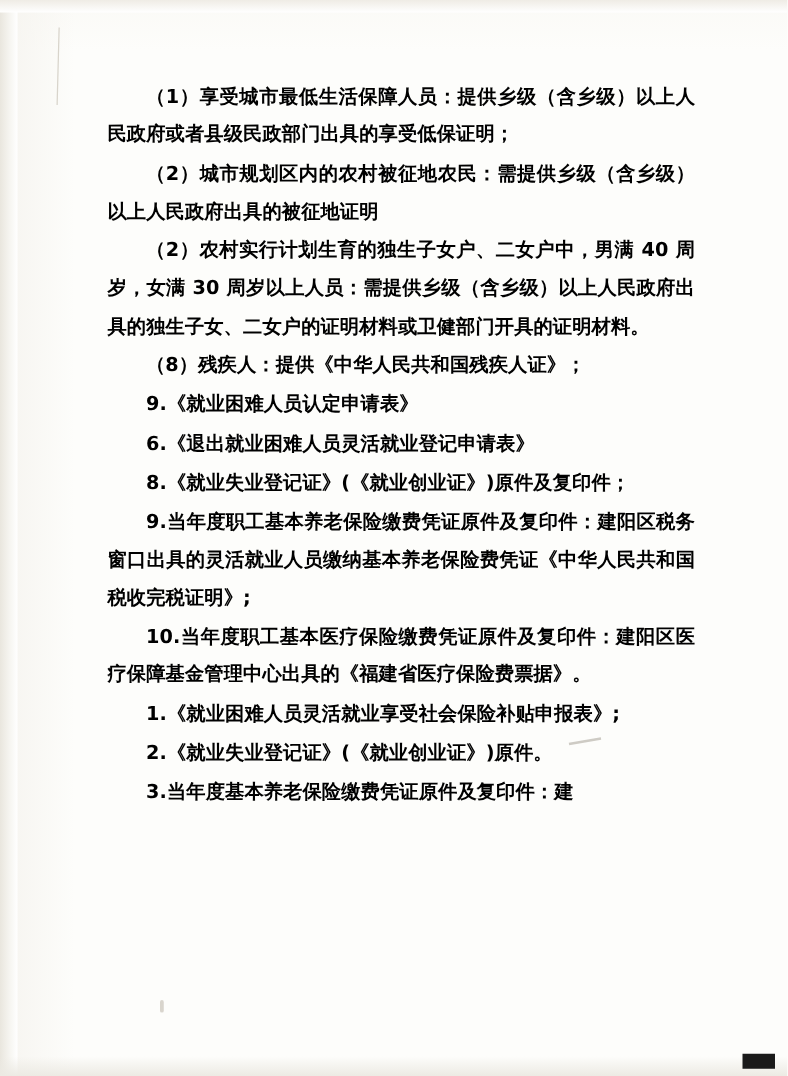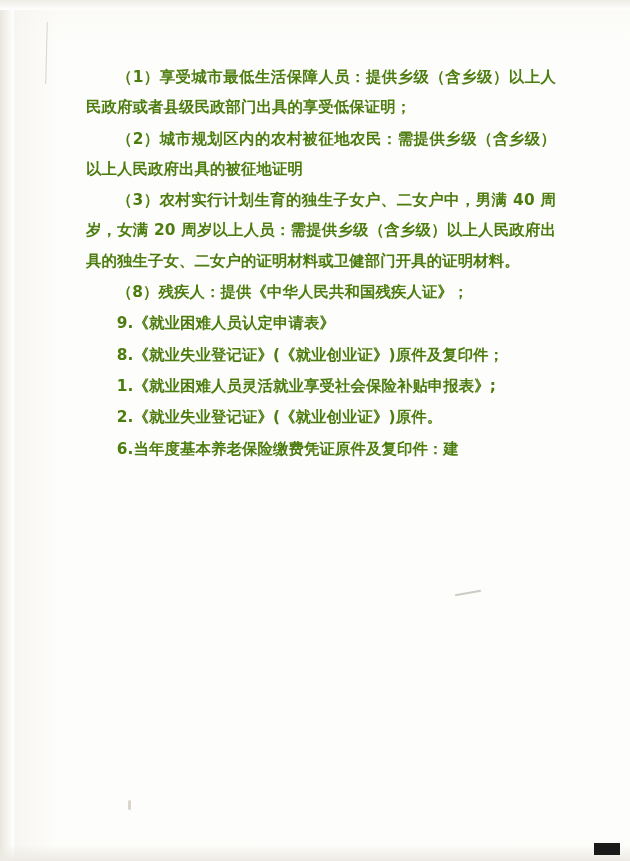--- a/index.html
+++ b/index.html
@@ -56,21 +56,21 @@
     position: absolute;
     left: 86px;
     top: 62px;
     width: 470px;
   }
   p.para {
     margin: 0 0 1px 0;
     font-family: "DejaVu Sans", sans-serif;
     font-size: 15.4px;
     line-height: 30.3px;
-    color: #4d7c0f;
+    color: #000000;
     text-align: justify;
     text-justify: inter-ideograph;
     letter-spacing: 0.1px;
     font-weight: 600;
   }
   p.indent {
     text-indent: 2em;
   }
   .gap-sm { margin-top: 3px; }
   .gap-md { margin-top: 9px; }
@@ -115,26 +115,29 @@
 <body>
 
 <div class="page">
   <div class="scan-edge-left"></div>
   <div class="scan-edge-top"></div>
   <div class="fold-mark"></div>
 
   <div class="content">
     <p class="para indent">（1）享受城市最低生活保障人员：提供乡级（含乡级）以上人民政府或者县级民政部门出具的享受低保证明；</p>
     <p class="para indent">（2）城市规划区内的农村被征地农民：需提供乡级（含乡级）以上人民政府出具的被征地证明</p>
-    <p class="para indent">（3）农村实行计划生育的独生子女户、二女户中，男满 40 周岁，女满 20 周岁以上人员：需提供乡级（含乡级）以上人民政府出具的独生子女、二女户的证明材料或卫健部门开具的证明材料。</p>
+    <p class="para indent">（2）农村实行计划生育的独生子女户、二女户中，男满 40 周岁，女满 30 周岁以上人员：需提供乡级（含乡级）以上人民政府出具的独生子女、二女户的证明材料或卫健部门开具的证明材料。</p>
     <p class="para indent">（8）残疾人：提供《中华人民共和国残疾人证》；</p>
     <p class="para indent">9.《就业困难人员认定申请表》</p>
+    <p class="para indent">6.《退出就业困难人员灵活就业登记申请表》</p>
     <p class="para indent">8.《就业失业登记证》(《就业创业证》)原件及复印件；</p>
+    <p class="para indent">9.当年度职工基本养老保险缴费凭证原件及复印件：建阳区税务窗口出具的灵活就业人员缴纳基本养老保险费凭证《中华人民共和国税收完税证明》;</p>
+    <p class="para indent gap-sm">10.当年度职工基本医疗保险缴费凭证原件及复印件：建阳区医疗保障基金管理中心出具的《福建省医疗保险费票据》。</p>
     <p class="para indent gap-sm">1.《就业困难人员灵活就业享受社会保险补贴申报表》;</p>
     <p class="para indent gap-sm">2.《就业失业登记证》(《就业创业证》)原件。</p>
-    <p class="para indent gap-sm">6.当年度基本养老保险缴费凭证原件及复印件：建</p>
+    <p class="para indent gap-sm">3.当年度基本养老保险缴费凭证原件及复印件：建</p>
   </div>
 
   <div class="smudge-1"></div>
   <div class="smudge-2"></div>
   <div class="bottom-shade"></div>
   <div class="corner-box"></div>
 </div>
 
 </body></html>

